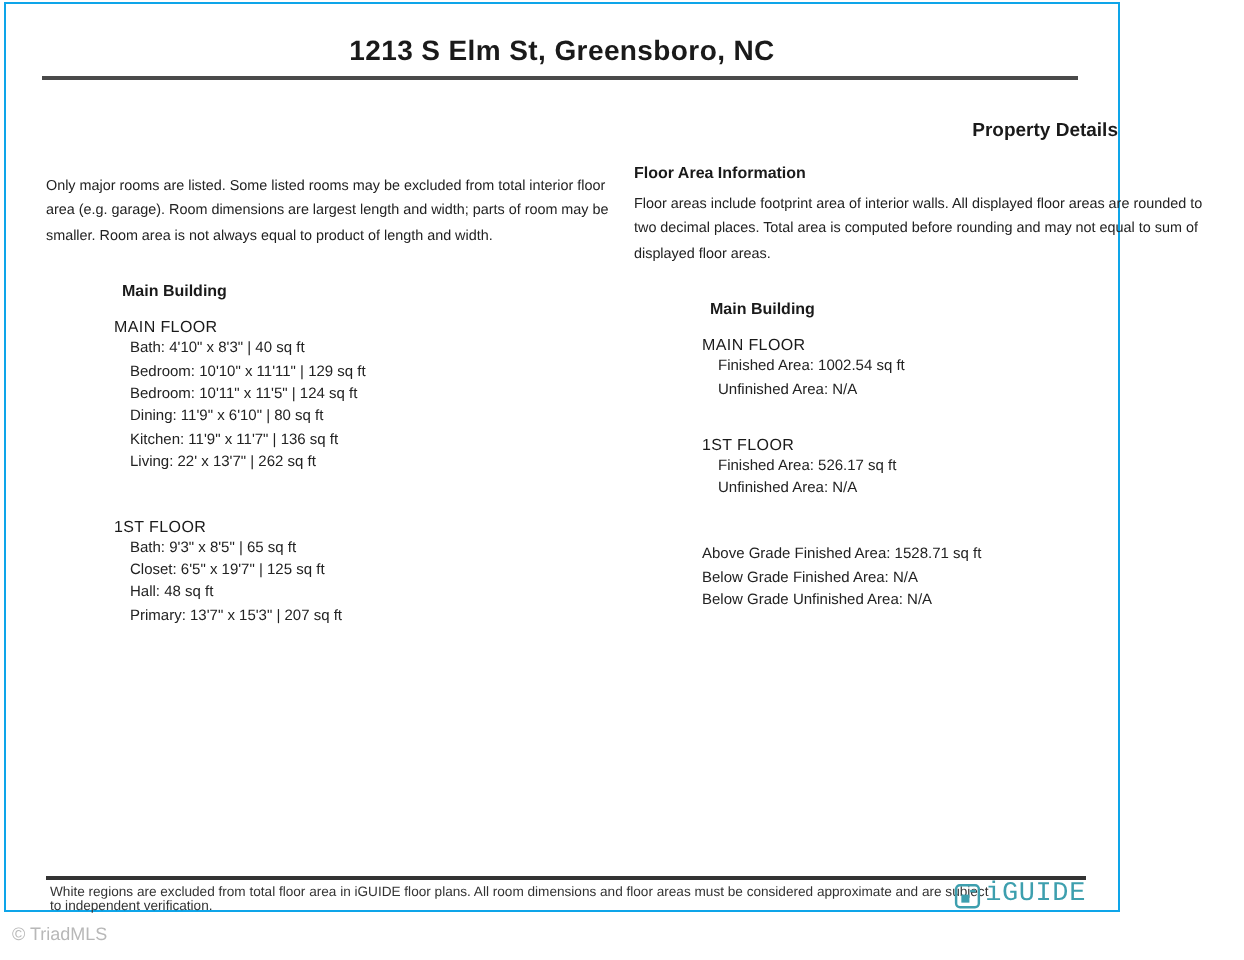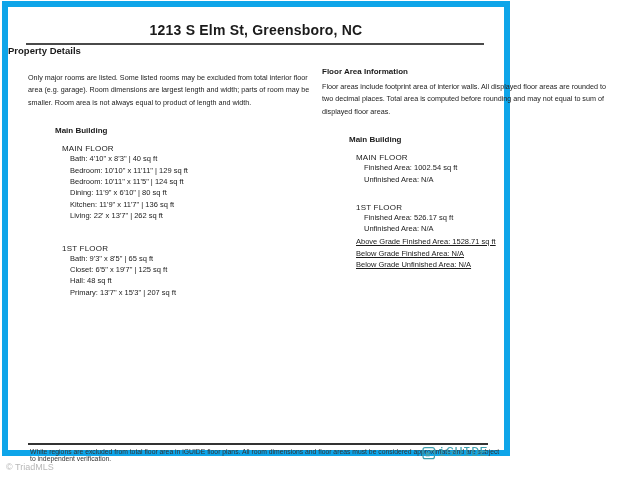--- a/index.html
+++ b/index.html
@@ -1,42 +1,42 @@
 <!DOCTYPE html>
 <html><head>
 <meta charset="utf-8">
 <style>
   * { margin:0; padding:0; box-sizing:border-box; }
   html,body { width:622px; height:480px; background:#ffffff; font-family:"Liberation Sans", sans-serif; color:#1a1a1a; }
   .page {
-    position:absolute; left:2px; top:1px; width:508px; height:455px;
-    background:#fff; border:6px solid #0ea5e9;
+    position:absolute; left:2px; top:1px; width:558px; height:455px;
+    background:#fff; border:1px solid #0ea5e9;
   }
   .title { margin-top:15px; text-align:center; font-size:14px; font-weight:bold; letter-spacing:.2px; }
   .title-rule { height:2px; background:#4a4a4a; margin:5px 20px 0 18px; }
-  .subtitle { margin-top:0; text-align:left; font-size:9.5px; font-weight:bold; }
+  .subtitle { margin-top:20px; text-align:right; font-size:9.5px; font-weight:bold; }
 
   .columns { display:flex; padding:0 14px 0 20px; margin-top:11px; }
   .col-left { width:294px; flex:none; }
   .col-right { flex:1; }
 
   .sec-heading { font-size:8px; font-weight:bold; }
   .note { margin-top:5px; font-size:7.2px; line-height:12.4px; color:#222; width:287px; }
   .col-right .note { width:292px; }
 
-  .building { margin-top:17px; margin-left:27px; font-size:8px; font-weight:bold; }
+  .building { margin-top:17px; margin-left:38px; font-size:8px; font-weight:bold; }
   .floor { margin-top:4px; }
   .floor-name { margin-left:34px; font-size:8px; letter-spacing:.2px; margin-top:9px; }
   .room-line, .area-line { margin-left:42px; font-size:7.5px; line-height:11.4px; color:#222; }
   .gap { height:9px; }
   .gap-lg { height:13px; }
 
   .ansi-heading { margin-top:18px; margin-left:26px; font-size:8px; font-weight:bold; }
   .ansi-line { margin-left:34px; font-size:7.5px; line-height:11.8px; color:#222; }
-  .ansi-block { margin-top:1px;text-decoration:underline; }
+  .ansi-block { margin-top:21px; }
 
   .footer-rule { position:absolute; left:20px; right:16px; top:436px; height:2px; background:#333; }
   .disclaimer { position:absolute; left:22px; top:441px; font-size:6.8px; color:#333; width:470px; }
   .brand { position:absolute; right:16px; top:438px; display:flex; align-items:center; color:#3d9fae;font-family:Liberation Mono, monospace; }
   .brand-text { font-size:13.5px; letter-spacing:.3px; margin-left:2px; font-weight:500; }
   .brand-icon { width:14px; height:14px; display:block; }
 
   .watermark { position:absolute; left:6px; top:462px; font-size:9px; color:#b8b8b8; }
 </style>
 </head>

